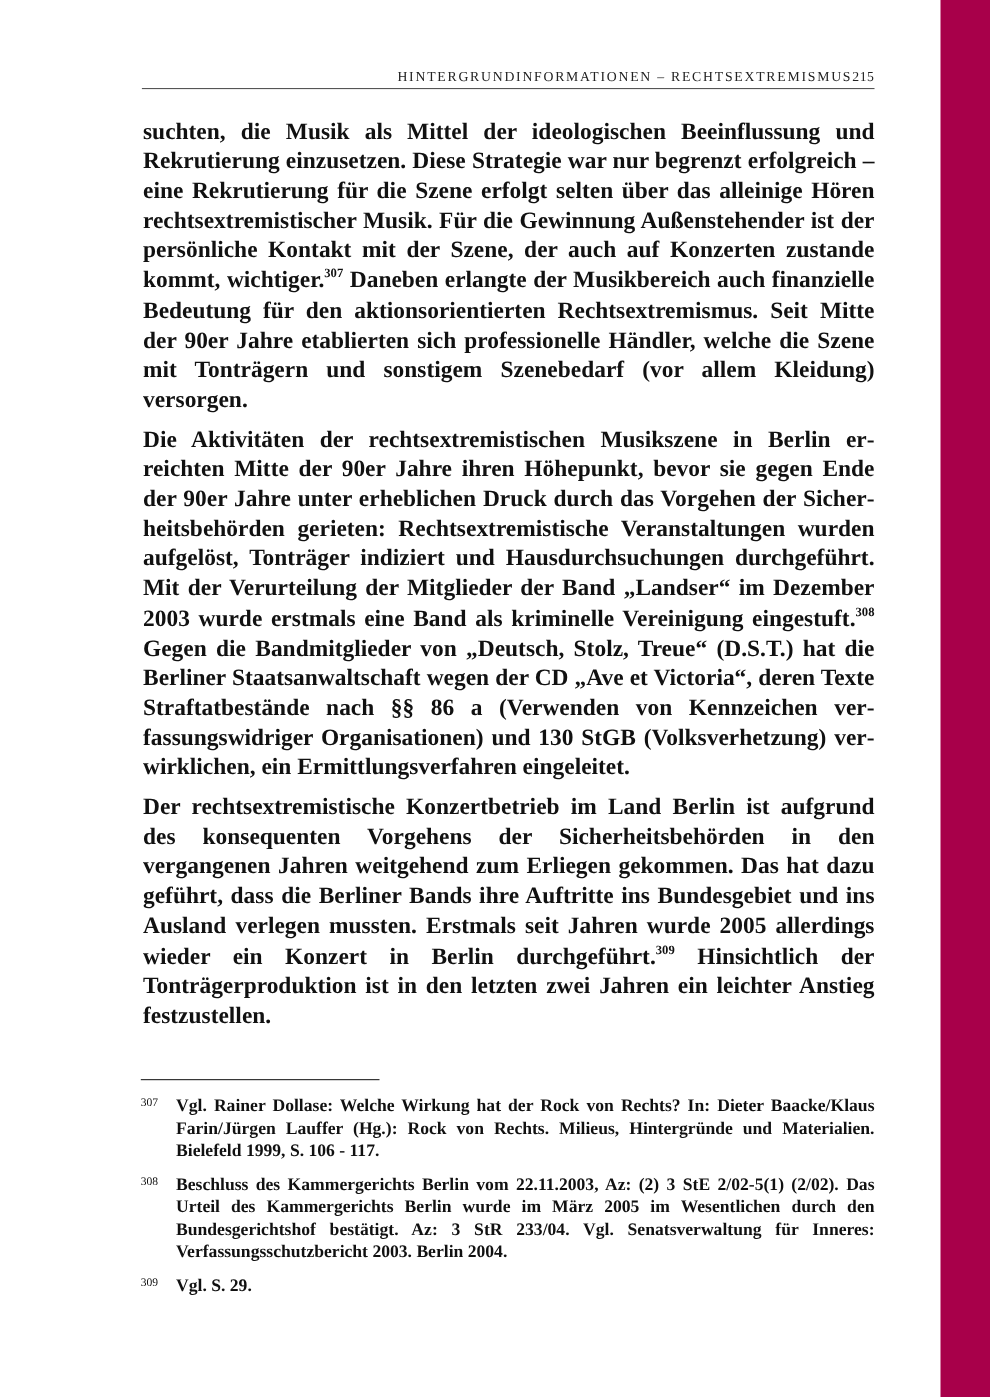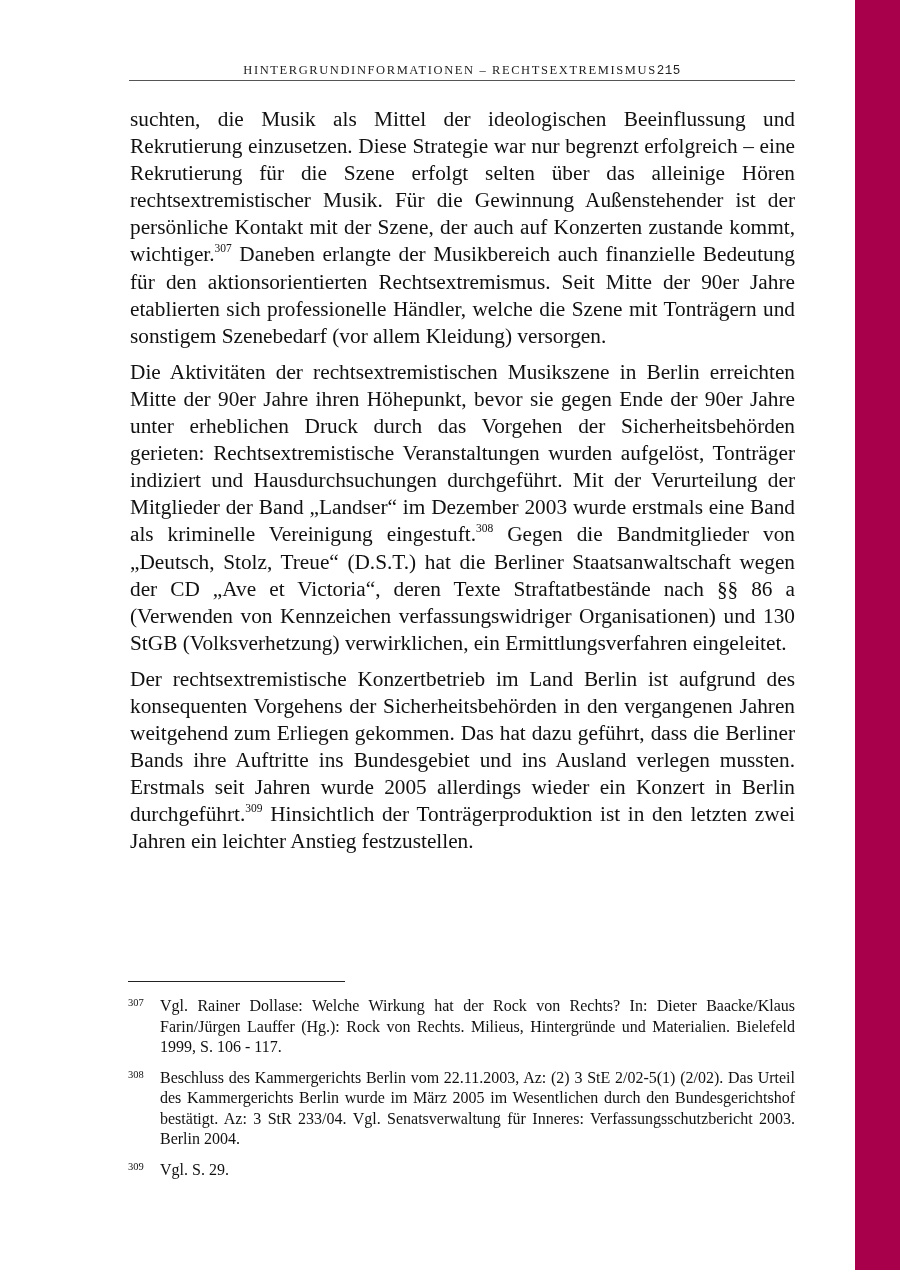--- a/index.html
+++ b/index.html
@@ -7,45 +7,45 @@
     width: 900px; height: 1273px; position: relative; overflow: hidden;
     background: #ffffff; color: #111;
     font-family: "Liberation Serif", "DejaVu Serif", serif;
   }
   .side-bar {
     position: absolute; left: 855px; top: 0; width: 45px; height: 1270px;
     background: #a8004a;
   }
   .running-head {
     position: absolute; left: 129px; top: 63px; width: 666px;
-    display: flex; justify-content: center; align-items: baseline;
+    display: flex; justify-content: flex-end; align-items: baseline;
     font-size: 12.5px; letter-spacing: 1.6px; color: #222;
     border-bottom: 1px solid #555; padding-bottom: 2px;
   }
-  .running-head .pagenum { letter-spacing: 0.5px; font-family: Liberation Mono, monospace; }
+  .running-head .pagenum { letter-spacing: 0.5px; }
   .body-text {
     position: absolute; left: 130px; top: 106px; width: 665px;
     font-size: 21.3px; line-height: 27.1px; text-align: justify;
     hyphens: manual;
   }
-  .body-text p { margin: 0 0 9px 0; }
+  .body-text p { margin: 0 0 9px 0; font-weight: bold; }
   sup.fn { font-size: 11.5px; line-height: 0; vertical-align: 9px; }
   .fn-rule {
     position: absolute; left: 128px; top: 981px; width: 217px; height: 0;
     border-top: 1.4px solid #222;
   }
   .footnotes {
     position: absolute; left: 128px; top: 996px; width: 667px;
     font-size: 16px; line-height: 20.5px;
   }
   .footnote { display: flex; margin-bottom: 10px; }
   .footnote .fnum {
     width: 32px; flex: none; font-size: 10.5px; line-height: 14px; padding-top: 0px;
   }
-  .footnote .ftext { flex: 1; text-align: justify; }
+  .footnote .ftext { flex: 1; text-align: justify; font-weight: bold; }
 </style>
 </head>
 <body>
 
 <div class="side-bar" style="background: rgb(168, 0, 74);"></div>
 
 <div class="running-head">
   <span>HINTERGRUNDINFORMATIONEN – RECHTSEXTREMISMUS</span>
   <span class="pagenum">215</span>
 </div>

